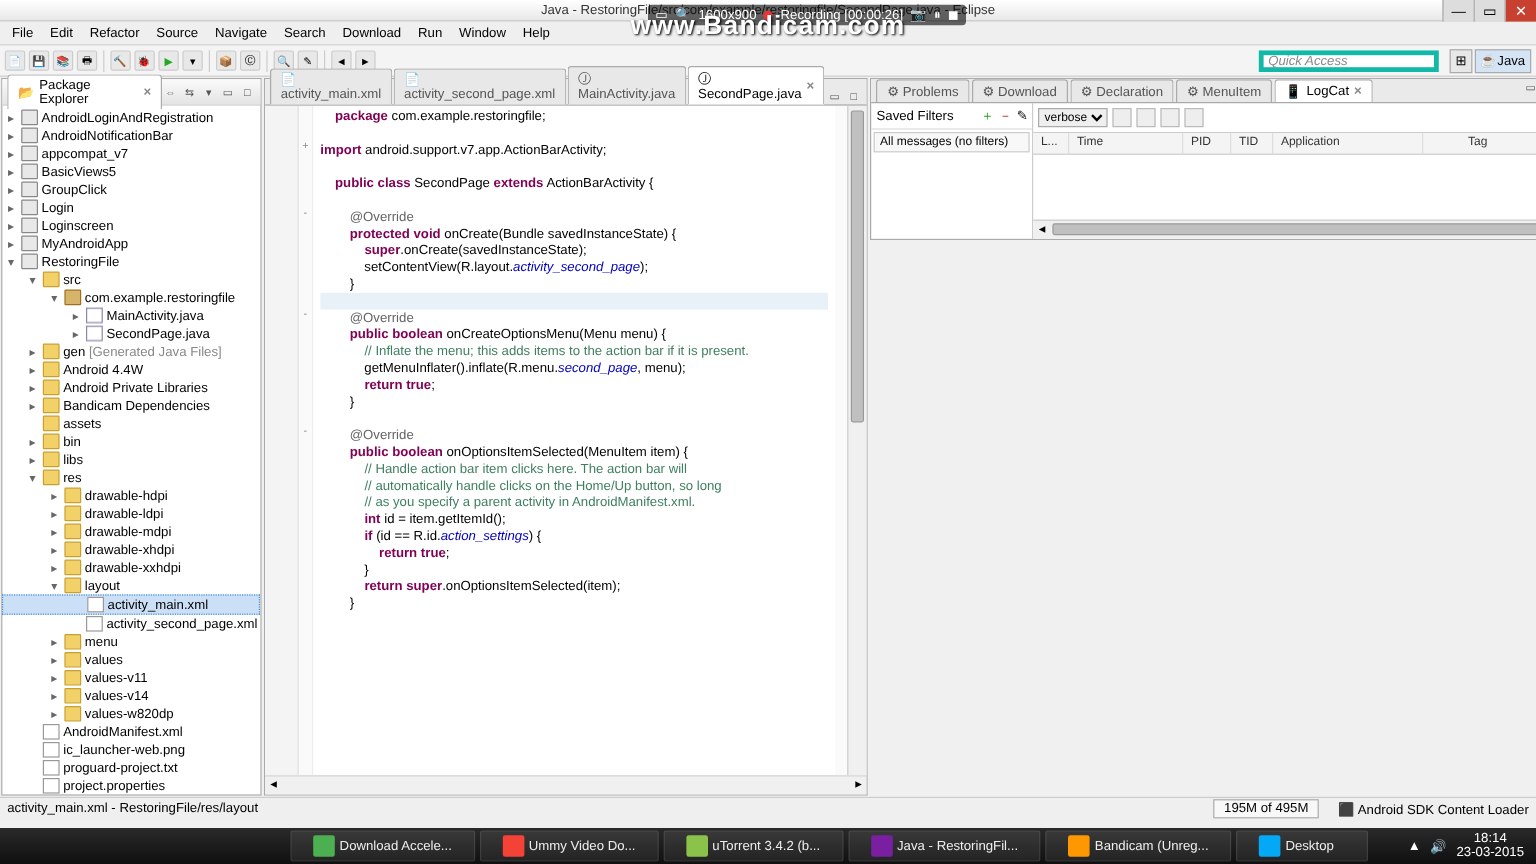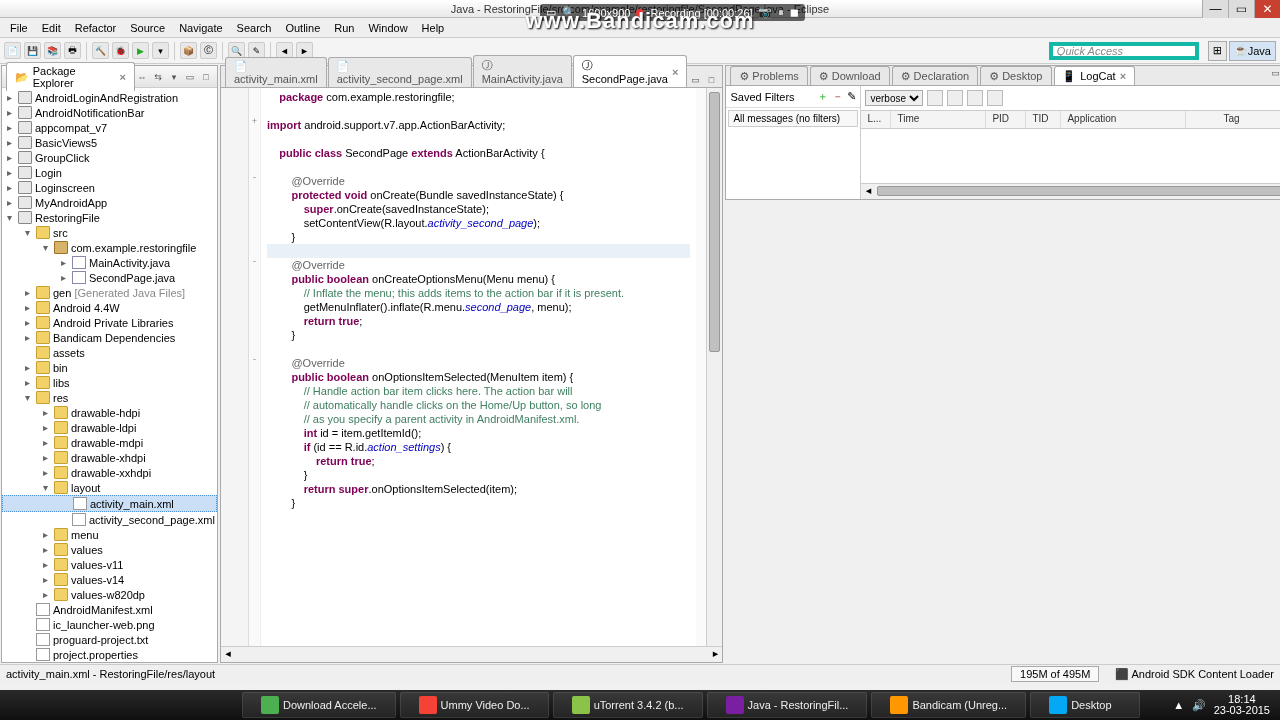--- a/index.html
+++ b/index.html
@@ -95,21 +95,21 @@
   </div>
 </div>
 
 <div class="menubar" id="menubar">
     <div class="menu-item">File</div>
     <div class="menu-item">Edit</div>
     <div class="menu-item">Refactor</div>
     <div class="menu-item">Source</div>
     <div class="menu-item">Navigate</div>
     <div class="menu-item">Search</div>
-    <div class="menu-item">Outline</div>
+    <div class="menu-item">Download</div>
     <div class="menu-item">Run</div>
     <div class="menu-item">Window</div>
     <div class="menu-item">Help</div>
   </div>
 
 <div class="toolbar">
   <div class="tb-btn">📄</div>
   <div class="tb-btn">💾</div>
   <div class="tb-btn">📚</div>
   <div class="tb-btn">🖶</div>
@@ -447,21 +447,21 @@
           <div class="track"></div>
           <div style="width:14px;text-align:center">▸</div>
       </div>
     </div>
 
     <div class="bottom-views">
       <div class="bv-tabs" id="bv-tabs">
         <div class="tab inactive">⚙ Problems</div>
           <div class="tab inactive">⚙ Download</div>
           <div class="tab inactive">⚙ Declaration</div>
-          <div class="tab inactive">⚙ Desktop</div>
+          <div class="tab inactive">⚙ MenuItem</div>
           <div class="tab"><span style="color:#d33">📱</span> LogCat <span class="tab-close">×</span></div>
           <div class="panel-tools" style="margin-left:auto">
           <div class="mini-btn">▭</div>
           <div class="mini-btn">□</div>
         </div>
       </div>
       <div class="bv-body">
         <div class="saved-filters">
           <div class="sf-head">
             <span>Saved Filters</span>

